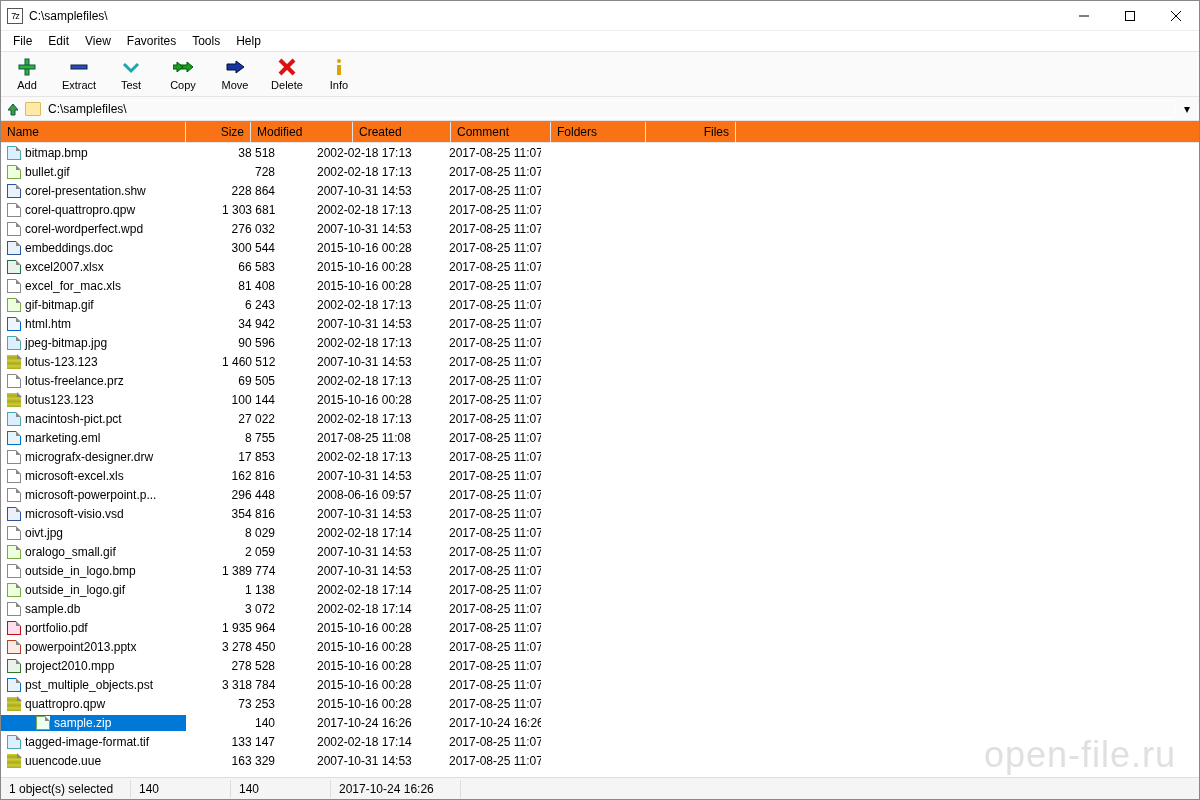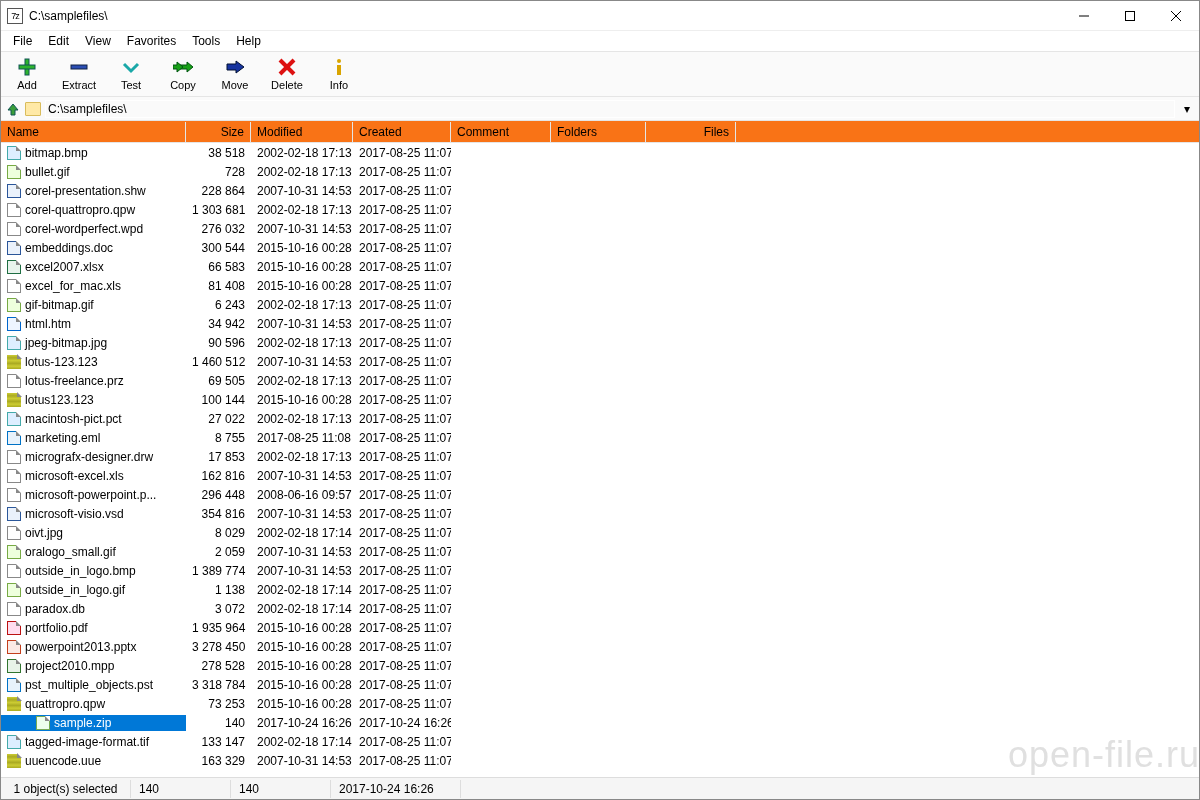--- a/index.html
+++ b/index.html
@@ -36,21 +36,21 @@
   .c-name   { width: 185px; }
   .c-size   { width: 65px; text-align: right; }
   .c-mod    { width: 102px; }
   .c-crt    { width: 98px; }
   .c-comm   { width: 100px; }
   .c-folders{ width: 95px; text-align: left; }
   .c-files  { width: 90px; text-align: right; }
 
   
   .filelist { flex: 1; overflow: auto; background: #fff; }
-  .row { height: 19px; display: flex; align-items: center; font-size: 12px; }
+  .row { height: 19px; display: flex; align-items: center; font-size: 12px; gap: 30px; }
   .row .cell { padding: 1px 6px; white-space: nowrap; overflow: hidden; }
   .row .c-size { text-align: right; }
   .row.selected .namecell { background: #0078d7; color: #fff; padding-left: 35px; }
   .namecell { display: flex; align-items: center; gap: 4px; }
   .ficon { width: 14px; height: 14px; flex: none; display: inline-block; border: 1px solid #888; background: #fff; position: relative; }
   .ficon::after { content: ""; position: absolute; top: -1px; right: -1px; width: 0; height: 0; border-top: 5px solid #fff; border-left: 5px solid #888; }
   .ic-img { border-color:#4aa; background:#def; }
   .ic-gif { border-color:#7a4; background:#efd; }
   .ic-doc { border-color:#2a5599; background:#eaf1fb; }
   .ic-xls { border-color:#1e6e42; background:#e8f3ec; }
@@ -59,24 +59,24 @@
   .ic-zip { border-color:#7a5; background:#efe; }
   .ic-htm { border-color:#06c; background:#eef5ff; }
   .ic-archive { border: none; background: linear-gradient(#cc3,#aa2 20%,#cc3 40%,#aa2 60%,#cc3 80%,#aa2); }
   .ic-vsd { border-color:#2b579a; background:#eaf1fb; }
   .ic-eml { border-color:#0072c6; background:#e8f2fb; }
   .ic-proj{ border-color:#31752f; background:#e9f3e9; }
 
   
   .statusbar { height: 22px; display: flex; align-items: center; border-top: 1px solid #ddd; background: #f5f5f5; font-size: 12px; }
   .statusbar .sseg { padding: 2px 8px; border-right: 1px solid #ddd; }
-  .sseg.s1{ width:130px;text-align:center;} .sseg.s2{ width:100px;} .sseg.s3{ width:100px;} .sseg.s4{ width:130px;}
-
-  
-  .watermark { position: absolute; right: 0; bottom: 24px; font-size: 36px; color: #e0e0e0; font-weight: 300; letter-spacing: 1px; pointer-events: none; }
+  .sseg.s1{ width:130px;} .sseg.s2{ width:100px;} .sseg.s3{ width:100px;} .sseg.s4{ width:130px;}
+
+  
+  .watermark { position: absolute; right: 24px; bottom: 24px; font-size: 36px; color: #e0e0e0; font-weight: 300; letter-spacing: 1px; pointer-events: none; }
 </style>
 </head>
 <body>
 
 <div class="titlebar">
   <div class="app-icon">7z</div>
   <div class="title">C:\samplefiles\</div>
   <div class="win-btns">
     <div class="win-btn">
         <svg viewBox="0 0 10 10">
@@ -403,21 +403,21 @@
         <span class="ficon ic-gif"></span>
         <span>outside_in_logo.gif</span>
       </div>
       <div class="cell c-size">1 138</div>
       <div class="cell c-mod">2002-02-18 17:14</div>
       <div class="cell c-crt">2017-08-25 11:07</div>
     </div>
     <div class="row">
       <div class="cell c-name namecell">
         <span class="ficon "></span>
-        <span>paradox.db</span>
+        <span>sample.db</span>
       </div>
       <div class="cell c-size">3 072</div>
       <div class="cell c-mod">2002-02-18 17:14</div>
       <div class="cell c-crt">2017-08-25 11:07</div>
     </div>
     <div class="row">
       <div class="cell c-name namecell">
         <span class="ficon ic-pdf"></span>
         <span>portfolio.pdf</span>
       </div>

